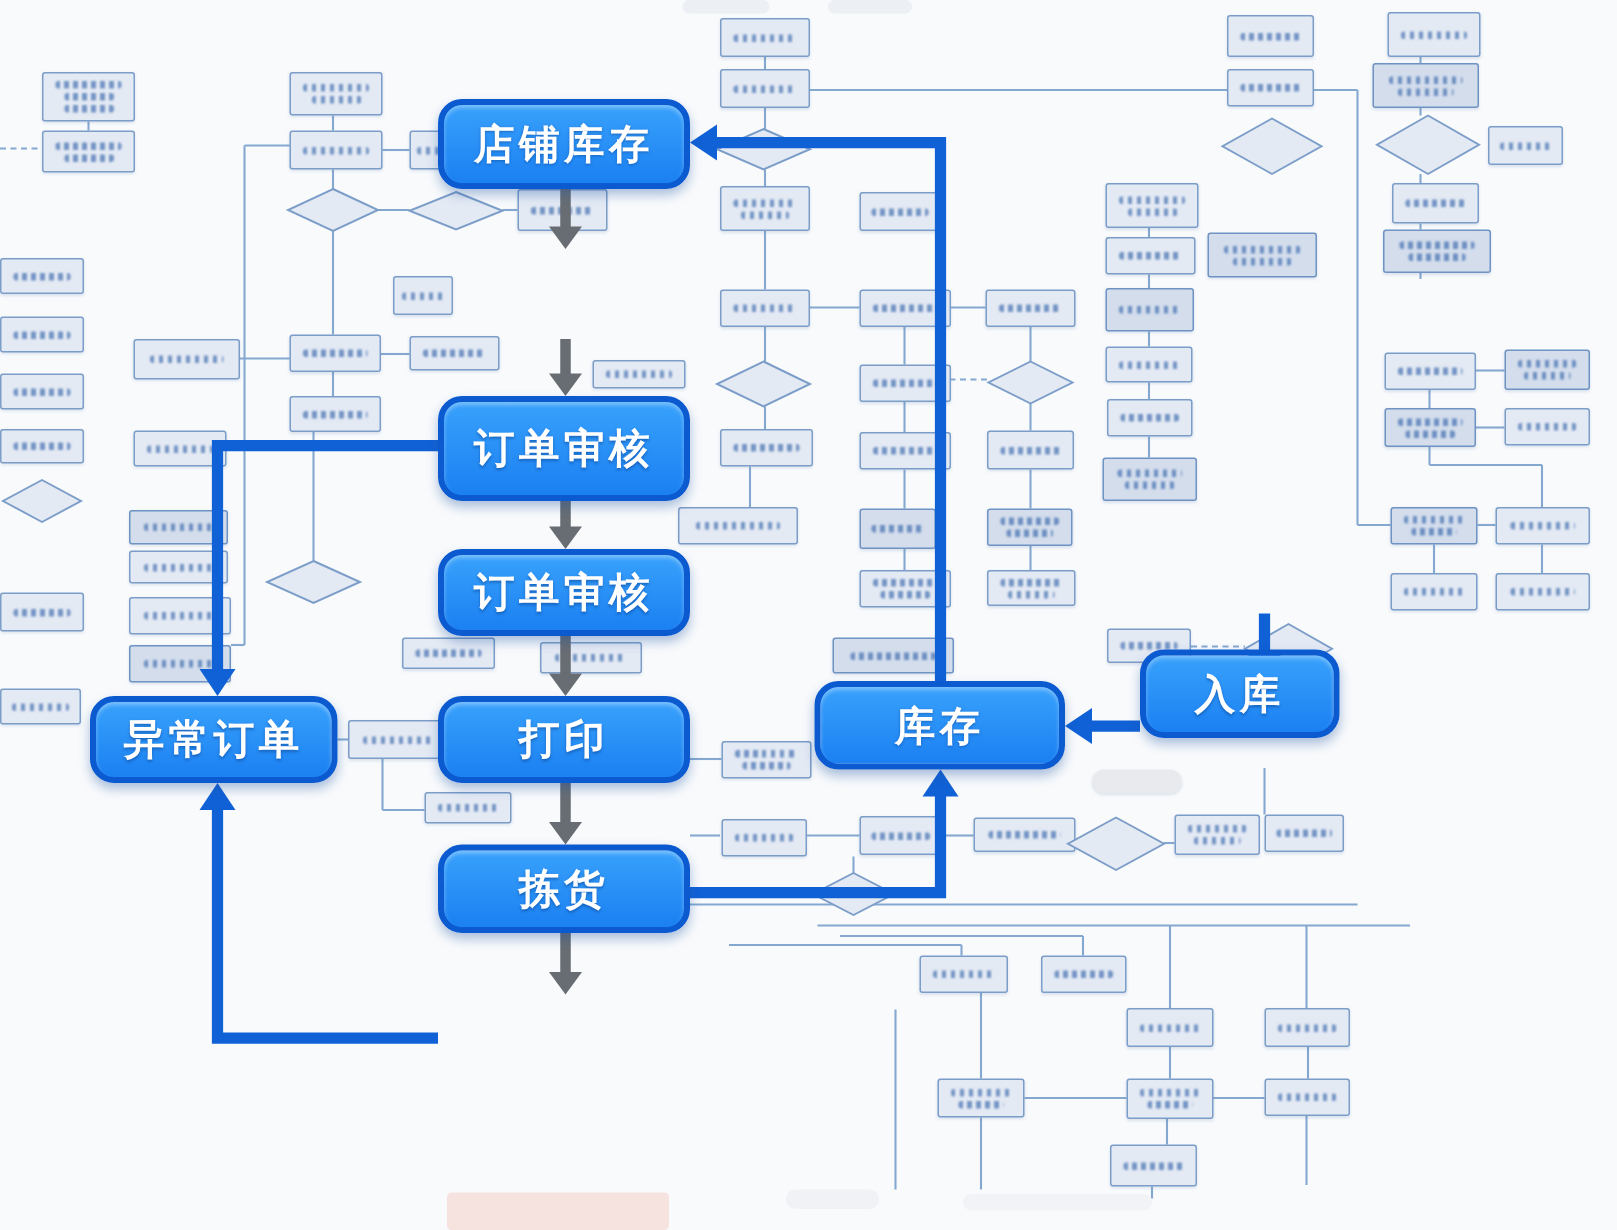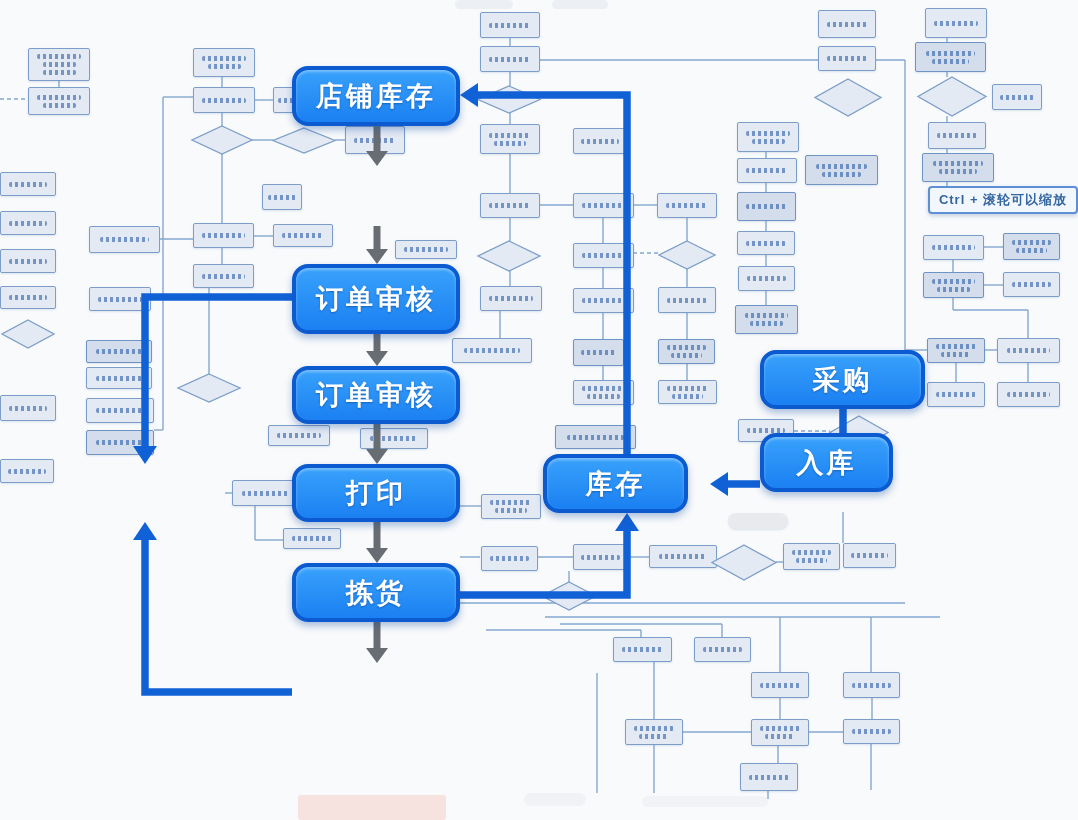--- a/index.html
+++ b/index.html
@@ -426,18 +426,17 @@
       <polygon points="377,563 366,548 388,548" fill="#686d73"></polygon>
       <polyline points="377,622 377,650" fill="none" stroke="#686d73" stroke-width="7" stroke-linejoin="miter"></polyline>
       <polygon points="377,663 366,648 388,648" fill="#686d73"></polygon>
     </svg>
   <div id="node-layer">
       <div class="flownode" style="left: 292px; top: 66px; width: 168px; height: 60px; background: linear-gradient(rgb(56, 161, 251), rgb(27, 128, 242)); border: 4px solid rgb(11, 90, 208); box-sizing: border-box;">店铺库存</div>
       <div class="flownode" style="left: 292px; top: 264px; width: 168px; height: 70px; background: linear-gradient(rgb(56, 161, 251), rgb(27, 128, 242)); border: 4px solid rgb(11, 90, 208); box-sizing: border-box;">订单审核</div>
       <div class="flownode" style="left: 292px; top: 366px; width: 168px; height: 58px; background: linear-gradient(rgb(56, 161, 251), rgb(27, 128, 242)); border: 4px solid rgb(11, 90, 208); box-sizing: border-box;">订单审核</div>
       <div class="flownode" style="left: 292px; top: 563px; width: 168px; height: 59px; background: linear-gradient(rgb(56, 161, 251), rgb(27, 128, 242)); border: 4px solid rgb(11, 90, 208); box-sizing: border-box;">拣货</div>
       <div class="flownode" style="left: 292px; top: 464px; width: 168px; height: 58px; background: linear-gradient(rgb(56, 161, 251), rgb(27, 128, 242)); border: 4px solid rgb(11, 90, 208); box-sizing: border-box;">打印</div>
-      <div class="flownode" style="left: 543px; top: 454px; width: 145px; height: 59px; background: linear-gradient(rgb(56, 161, 251), rgb(27, 128, 242)); border: 4px solid rgb(11, 90, 208); box-sizing: border-box;">库存</div>
-      <div class="flownode" style="left: 760px; top: 350px; width: 165px; height: 59px; background: linear-gradient(rgb(56, 161, 251), rgb(27, 128, 242)); border: 4px solid rgb(11, 90, 208); box-sizing: border-box;">采购</div>
+      <div class="flownode" style="left: 60px; top: 464px; width: 165px; height: 58px; background: linear-gradient(rgb(56, 161, 251), rgb(27, 128, 242)); border: 4px solid rgb(11, 90, 208); box-sizing: border-box;">异常订单</div>
+      <div class="flownode" style="left: 543px; top: 454px; width: 167px; height: 59px; background: linear-gradient(rgb(56, 161, 251), rgb(27, 128, 242)); border: 4px solid rgb(11, 90, 208); box-sizing: border-box;">库存</div>
       <div class="flownode" style="left: 760px; top: 433px; width: 133px; height: 59px; background: linear-gradient(rgb(56, 161, 251), rgb(27, 128, 242)); border: 4px solid rgb(11, 90, 208); box-sizing: border-box;">入库</div>
     </div>
-  <div id="tooltip" style="left: 928px; top: 186px; width: 150px; height: 28px; background: rgb(242, 247, 253); border: 2px solid rgb(92, 143, 214); color: rgb(51, 101, 159); box-sizing: border-box;">Ctrl + 滚轮可以缩放</div>
 </div>
 
 </body></html>

